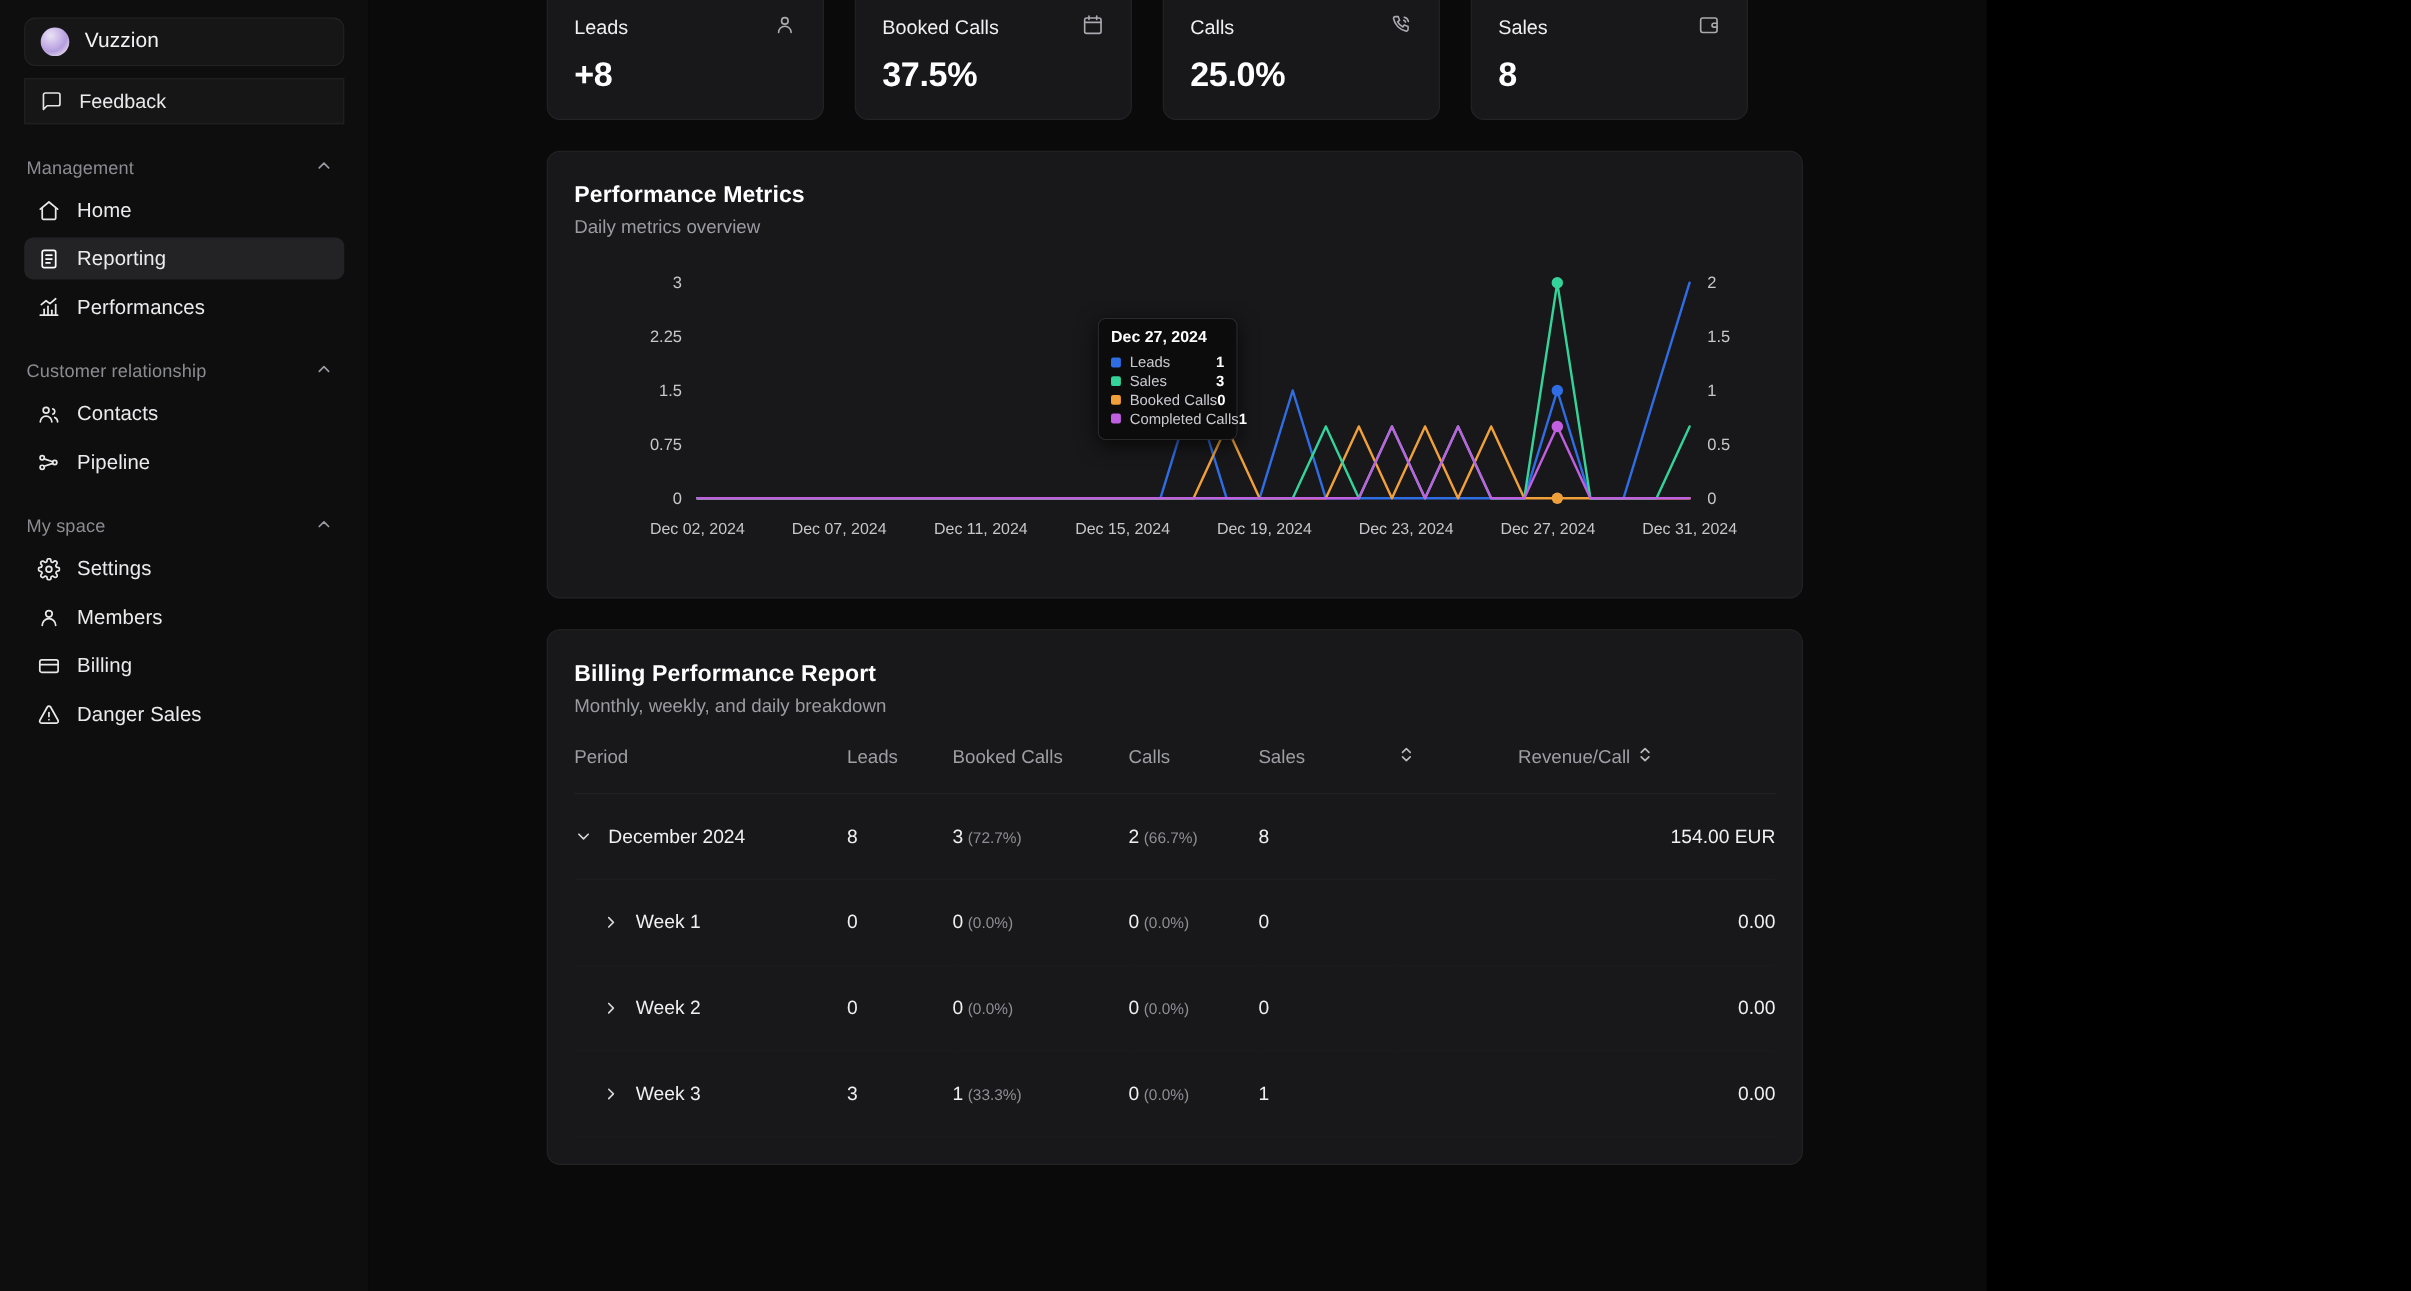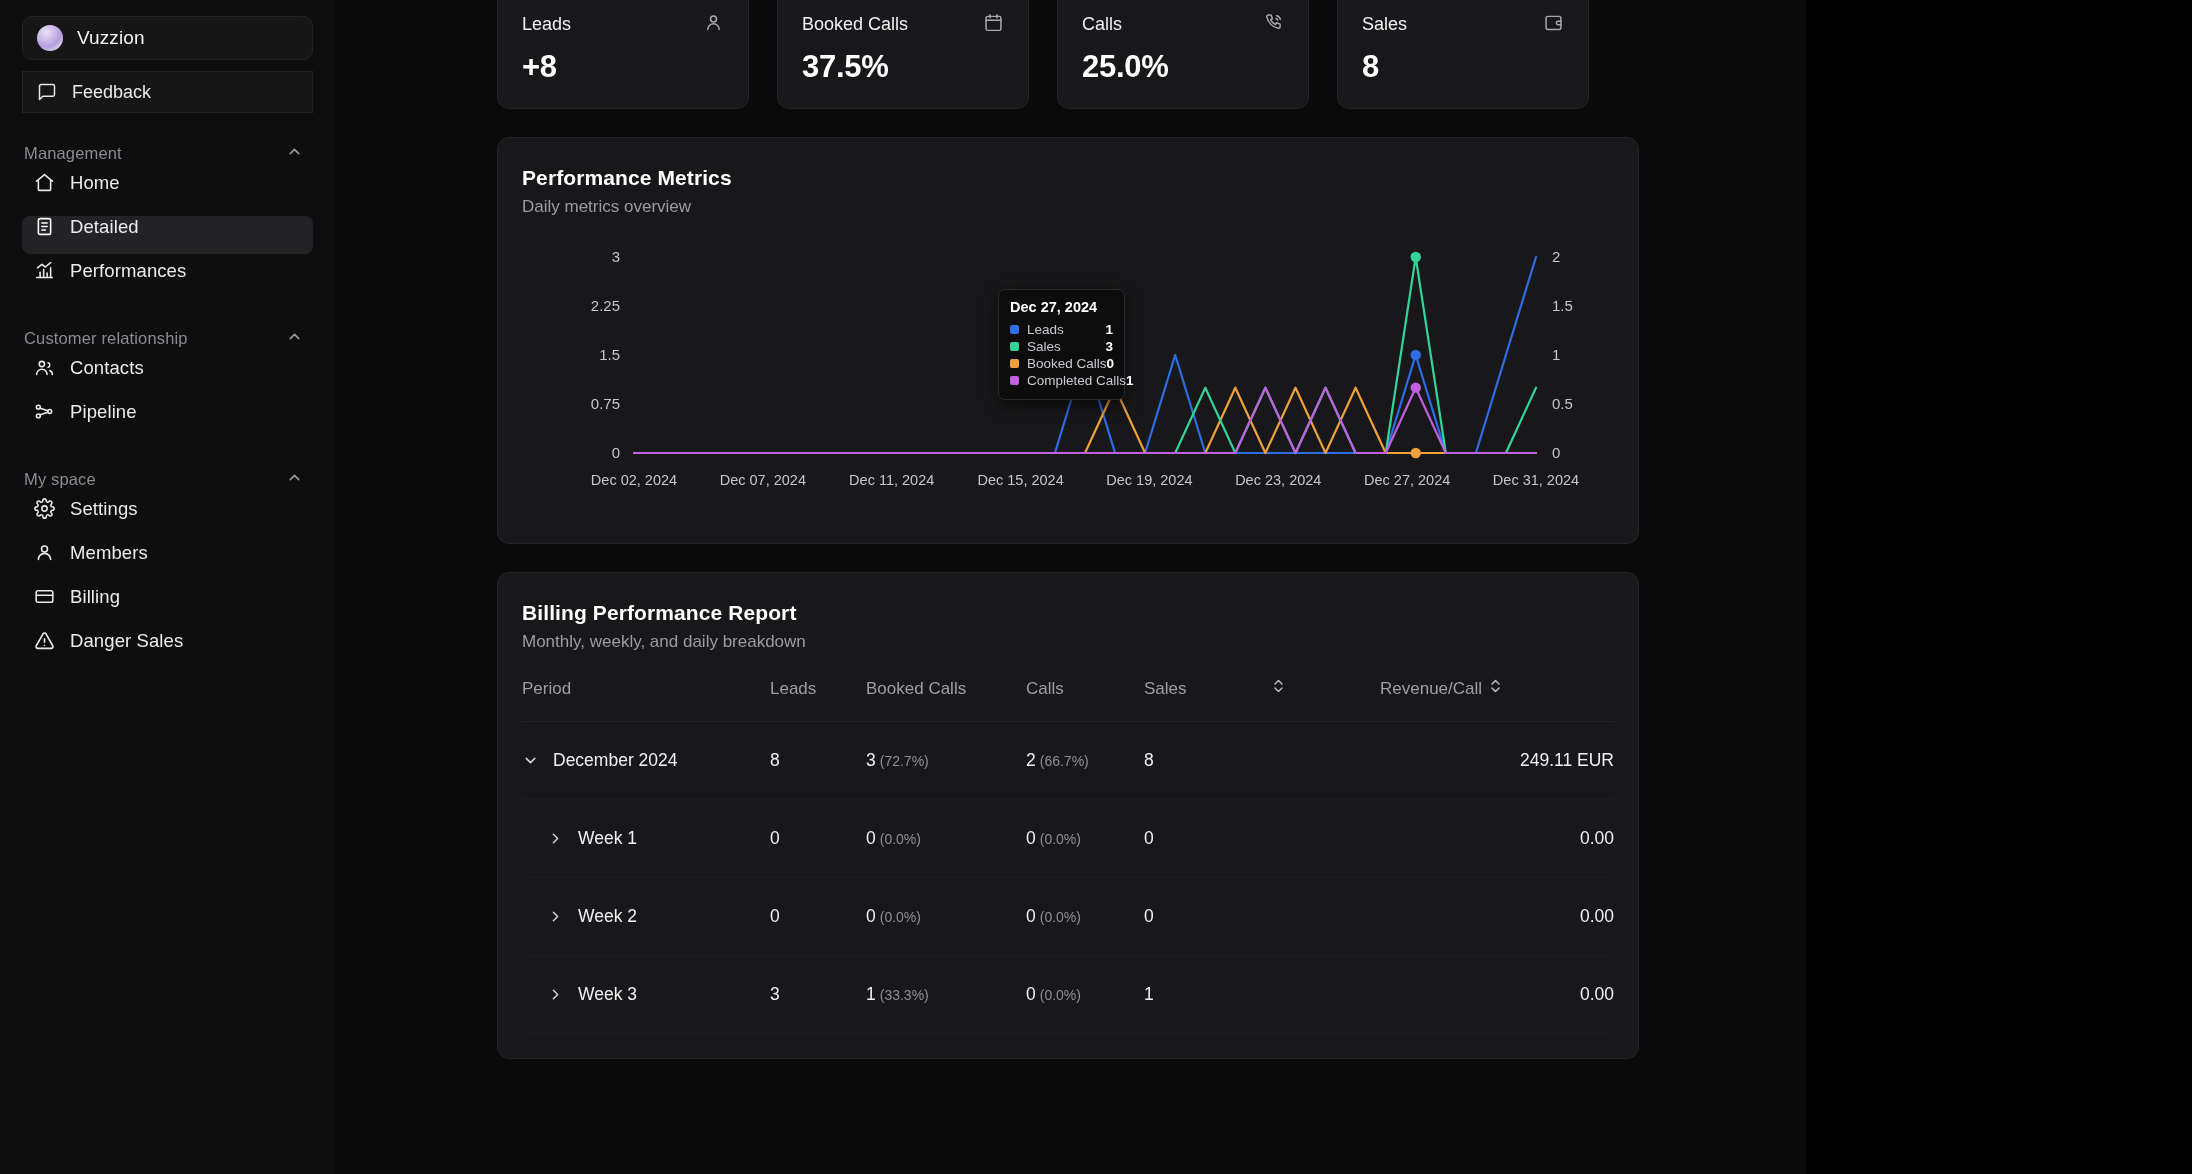--- a/index.html
+++ b/index.html
@@ -45,21 +45,21 @@
   }
   .feedback-label { font-size: 18px; color: #eaeaec; }
 
   .group { margin-top: 27px; }
   .group-head {
     display: flex; align-items: center; justify-content: space-between;
     padding: 0 10px 0 2px; height: 26px; cursor: pointer;
   }
   .group-title { font-size: 16.5px; color: #8b8b92; letter-spacing: .15px; }
   .nav-item {
-    display: flex; align-items: flex-start; gap: 15px;
+    display: flex; align-items: center; gap: 15px;
     height: 38px; padding: 0 12px; margin-top: 6px;
     border-radius: 8px; cursor: pointer;
   }
   .nav-item.active { background: #232326; }
   .nav-label { font-size: 18.5px; color: #ebebed; letter-spacing: .1px; }
   .nav-item svg, .feedback svg { display: block; }
 
   
   .main {
     flex: 1; height: 1174px;
@@ -186,21 +186,21 @@
 
       <div class="nav-item active">
         <span>
           <svg width="21" height="21" viewBox="0 0 24 24" fill="none" stroke="#ffffff" stroke-width="1.8" stroke-linecap="round" stroke-linejoin="round">
               <rect x="5" y="3" width="14" height="18" rx="2"></rect>
               <line x1="9" y1="8" x2="15" y2="8"></line>
               <line x1="9" y1="12" x2="15" y2="12"></line>
               <line x1="9" y1="16" x2="13" y2="16"></line>
             </svg>
         </span>
-        <span class="nav-label">Detailed</span>
+        <span class="nav-label">Reporting</span>
       </div>
 
       <div class="nav-item">
         <span>
           <svg width="21" height="21" viewBox="0 0 24 24" fill="none" stroke="#e8e8ea" stroke-width="1.8" stroke-linecap="round" stroke-linejoin="round">
               <path d="M3 20h18"></path>
               <line x1="7" y1="20" x2="7" y2="14"></line>
               <line x1="11" y1="20" x2="11" y2="11"></line>
               <line x1="15" y1="20" x2="15" y2="15"></line>
               <line x1="19" y1="20" x2="19" y2="9"></line>
@@ -473,21 +473,21 @@
             </td>
             <td>8</td>
             <td>
               <span>3</span><span class="pct">(72.7%)</span>
             </td>
             <td>
               <span>2</span><span class="pct">(66.7%)</span>
             </td>
             <td>8</td>
             <td></td>
-            <td class="c-rev">249.11 EUR</td>
+            <td class="c-rev">154.00 EUR</td>
           </tr>
 
           <tr>
             <td>
               <span class="row-main indent">
                 <span class="chev">
                   <svg width="17" height="17" viewBox="0 0 24 24" fill="none" stroke="currentColor" stroke-width="2.1" stroke-linecap="round" stroke-linejoin="round">
                       <polyline points="9 6 15 12 9 18"></polyline>
                     </svg>
                 </span>

